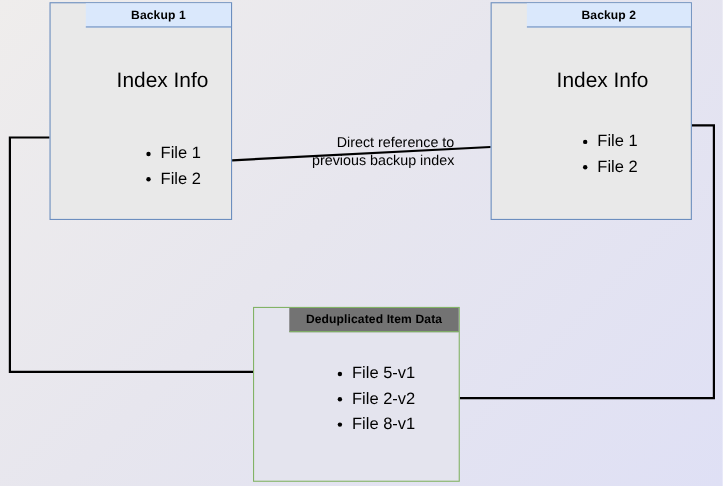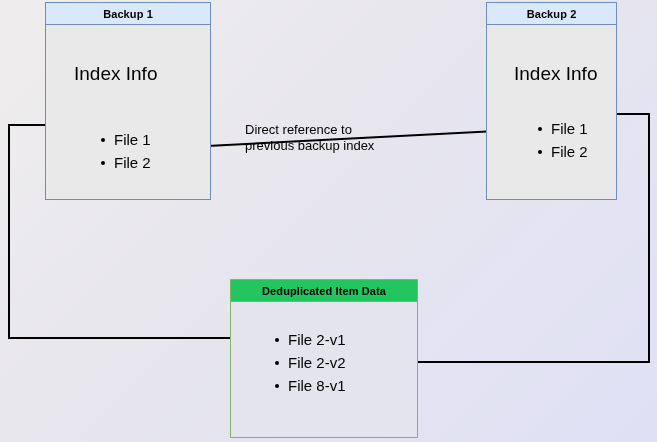--- a/index.html
+++ b/index.html
@@ -20,41 +20,42 @@
     background: linear-gradient(135deg, #efedec 0%, #e7e6ee 45%, #dfe0f5 100%);
     overflow: hidden;
   }
   .node {
     position: absolute;
     box-sizing: border-box;
     border: 1.5px solid #6c8ebf;
     background: #e9e9e9;
     display: flex;
     flex-direction: column;
+    padding-left: 32px;
   }
   .node.green {
     border-color: #82b366;
     background: #e4e4ee;
   }
   .node-header {
     box-sizing: border-box;
     height: 22px;
     flex: 0 0 22px;
     background: #dae8fc;
     border-bottom: 1.5px solid #6c8ebf;
     display: flex;
     align-items: center;
     justify-content: center;
     font-size: 11px;
     font-weight: bold;
     color: #000;
     letter-spacing: 0.1px;
   }
   .node.green > .node-header {
-    background: #22c55e;
+    background: #737373;
     border-bottom-color: #82b366;
   }
   .node-body {
     position: relative;
     flex: 1 1 auto;
   }
   .index-label {
     position: absolute;
     font-size: 19px;
     color: #000;
@@ -82,21 +83,21 @@
     width: 4px;
     height: 4px;
     border-radius: 50%;
     background: #000;
   }
   .edge-label {
     position: absolute;
     font-size: 13px;
     line-height: 16px;
     color: #000;
-    text-align: left;
+    text-align: right;
     white-space: pre-line;
   }
   svg.edges {
     position: absolute;
     left: 0;
     top: 0;
     width: 657px;
     height: 442px;
     pointer-events: none;
   }
@@ -124,36 +125,36 @@
     <div class="node-header">Backup 1</div>
     <div class="node-body">
       <div class="index-label" style="left:28px; top:38px;">Index Info</div>
       <ul class="file-list" style="left:54px; top:103px;">
         <li>File 1</li>
         <li>File 2</li>
       </ul>
     </div>
   </div>
 
-  <div class="node" style="left:446px; top:2px; width:131px; height:198px;margin-left:40px;">
+  <div class="node" style="left:446px; top:2px; width:183px; height:198px;">
     <div class="node-header">Backup 2</div>
     <div class="node-body">
       <div class="index-label" style="left:27px; top:38px;">Index Info</div>
       <ul class="file-list" style="left:50px; top:92px;">
         <li>File 1</li>
         <li>File 2</li>
       </ul>
     </div>
   </div>
 
   <div class="node green" style="left:230px; top:279px; width:188px; height:159px;">
     <div class="node-header">Deduplicated Item Data</div>
     <div class="node-body">
       <ul class="file-list" style="left:43px; top:26px;">
-        <li>File 2-v1</li>
+        <li>File 5-v1</li>
         <li>File 2-v2</li>
         <li>File 8-v1</li>
       </ul>
     </div>
   </div>
 
   <div class="edge-label" style="left:245px; top:122px; width:168px;">Direct reference to
 previous backup index</div>
 
 </div>

